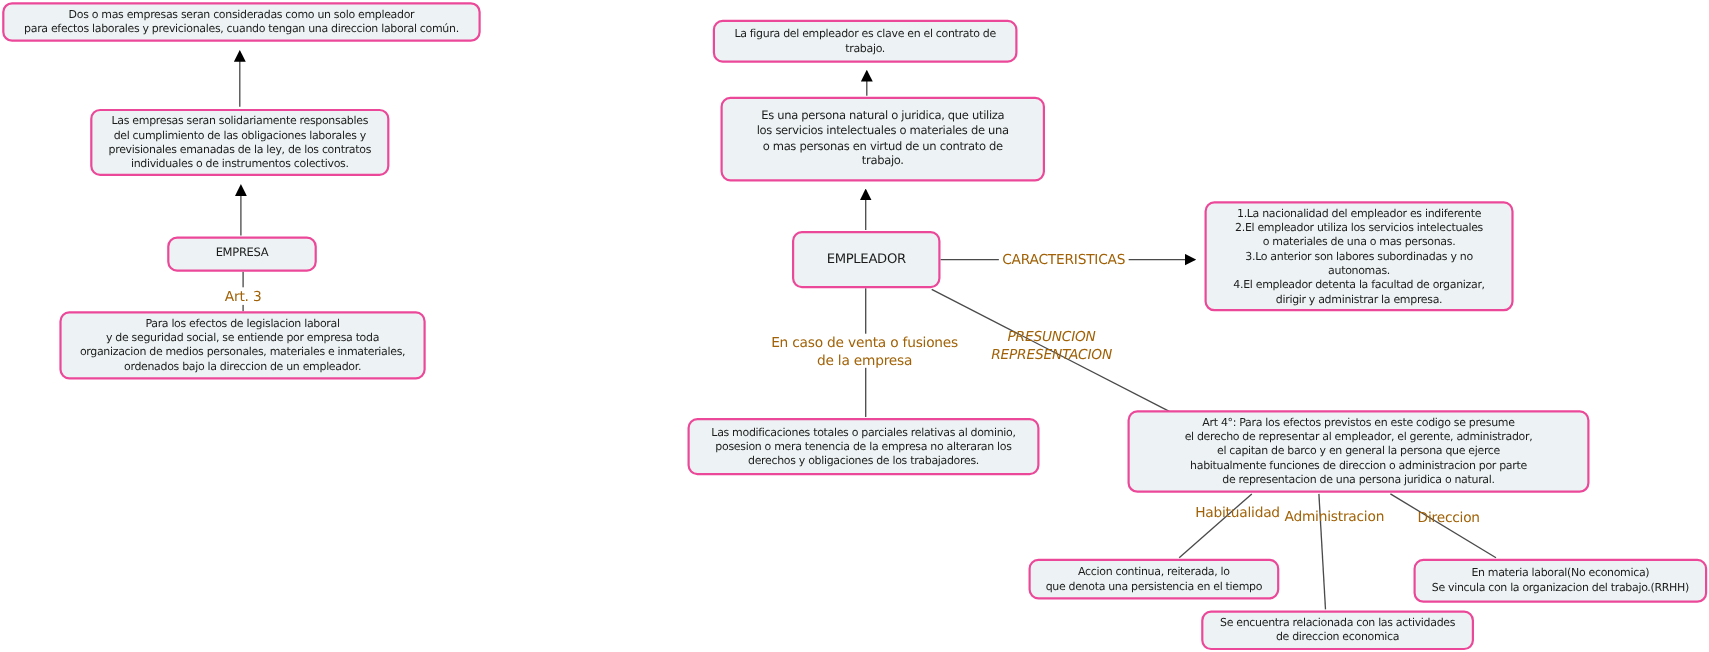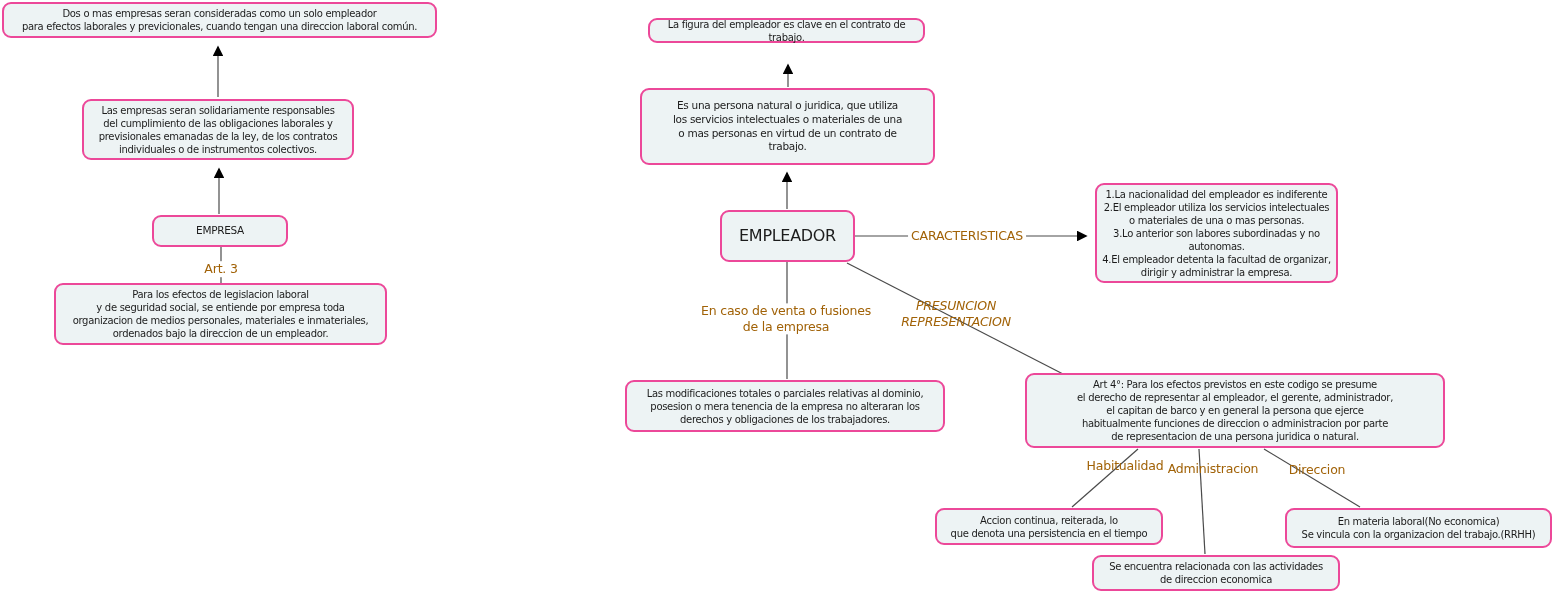--- a/index.html
+++ b/index.html
@@ -88,37 +88,37 @@
     <span>EMPRESA</span>
   </div>
 
   <div class="node" style="left:54px; top:283px; width:333px; height:62px;">
     <span>Para los efectos de legislacion laboral
 y de seguridad social, se entiende por empresa toda
 organizacion de medios personales, materiales e inmateriales,
 ordenados bajo la direccion de un empleador.</span>
   </div>
 
-  <div class="node" style="left:648px; top:18px; width:277px; height:25px;">
+  <div class="node" style="left:648px; top:18px; width:277px; height:39px;">
     <span>La figura del empleador es clave en el contrato de
 trabajo.</span>
   </div>
 
-  <div class="node" style="left:640px; top:88px; width:295px; height:77px; font-size:10.5px;">
+  <div class="node" style="left:655px; top:88px; width:295px; height:77px; font-size:10.5px;">
     <span>Es una persona natural o juridica, que utiliza
 los servicios intelectuales o materiales de una
 o mas personas en virtud de un contrato de
 trabajo.</span>
   </div>
 
-  <div class="node" style="left:720px; top:210px; width:135px; height:52px; font-size:16px;">
+  <div class="node" style="left:720px; top:210px; width:135px; height:52px; font-size:12px;">
     <span>EMPLEADOR</span>
   </div>
 
-  <div class="node" style="left:1095px; top:183px; width:243px; height:100px;">
+  <div class="node" style="left:1095px; top:183px; width:281px; height:100px;">
     <span>1.La nacionalidad del empleador es indiferente
 2.El empleador utiliza los servicios intelectuales
 o materiales de una o mas personas.
 3.Lo anterior son labores subordinadas y no
 autonomas.
 4.El empleador detenta la facultad de organizar,
 dirigir y administrar la empresa.</span>
   </div>
 
   <div class="node" style="left:625px; top:380px; width:320px; height:52px;">

